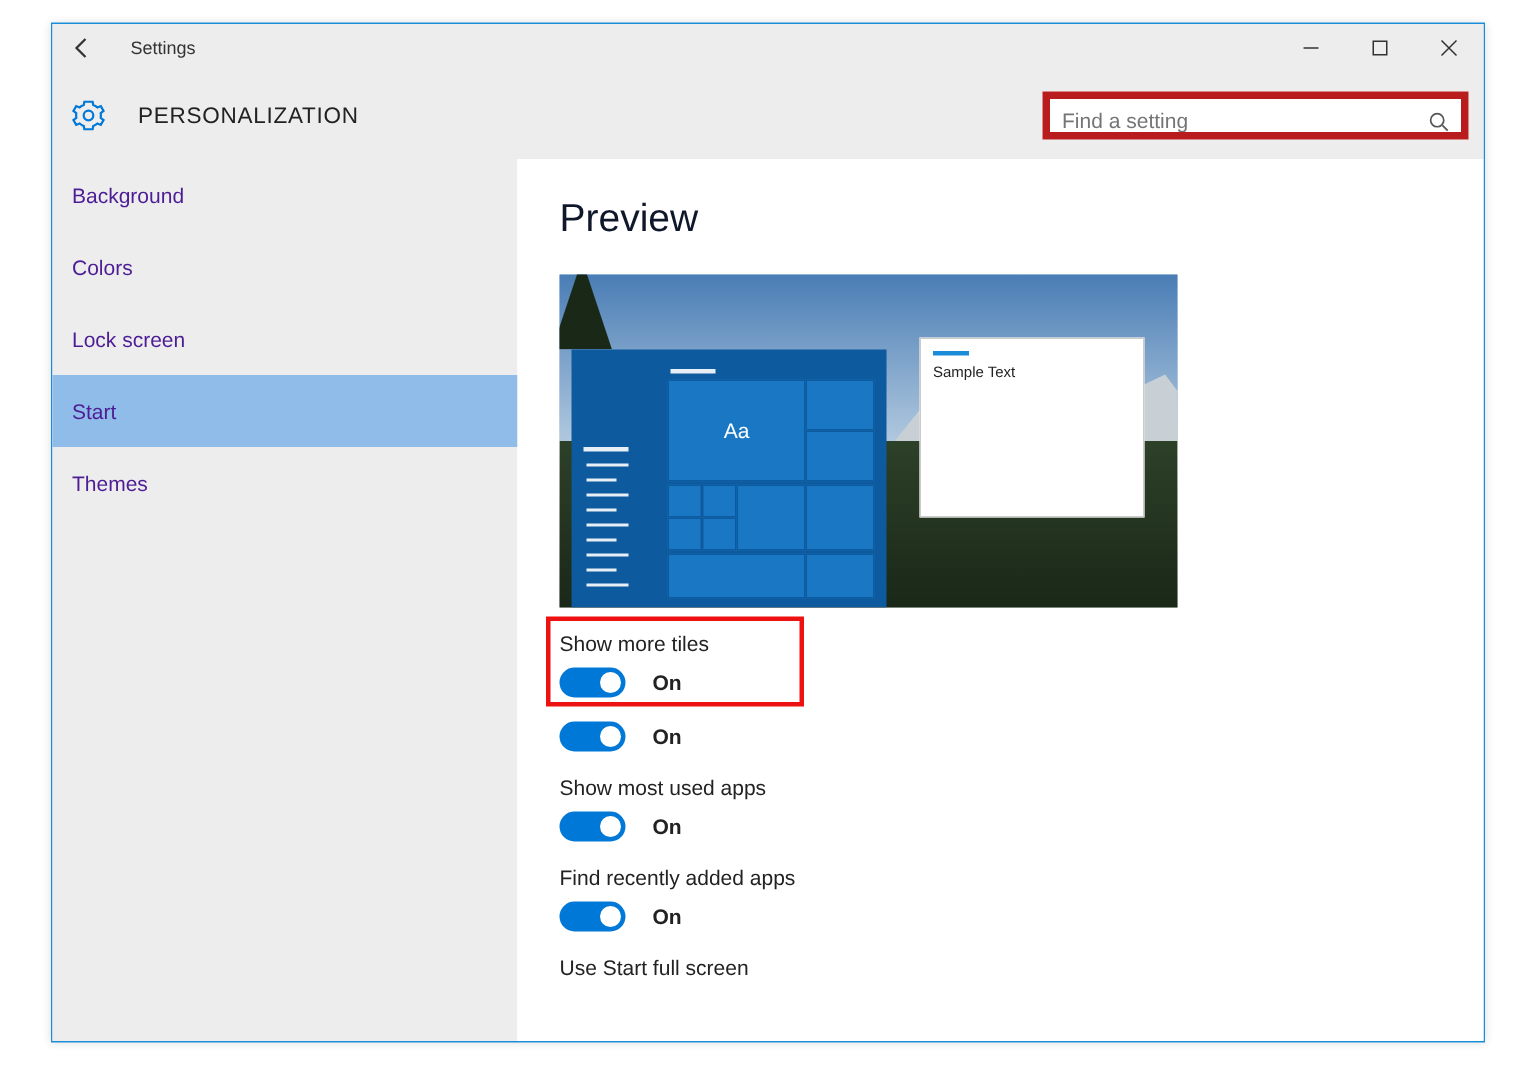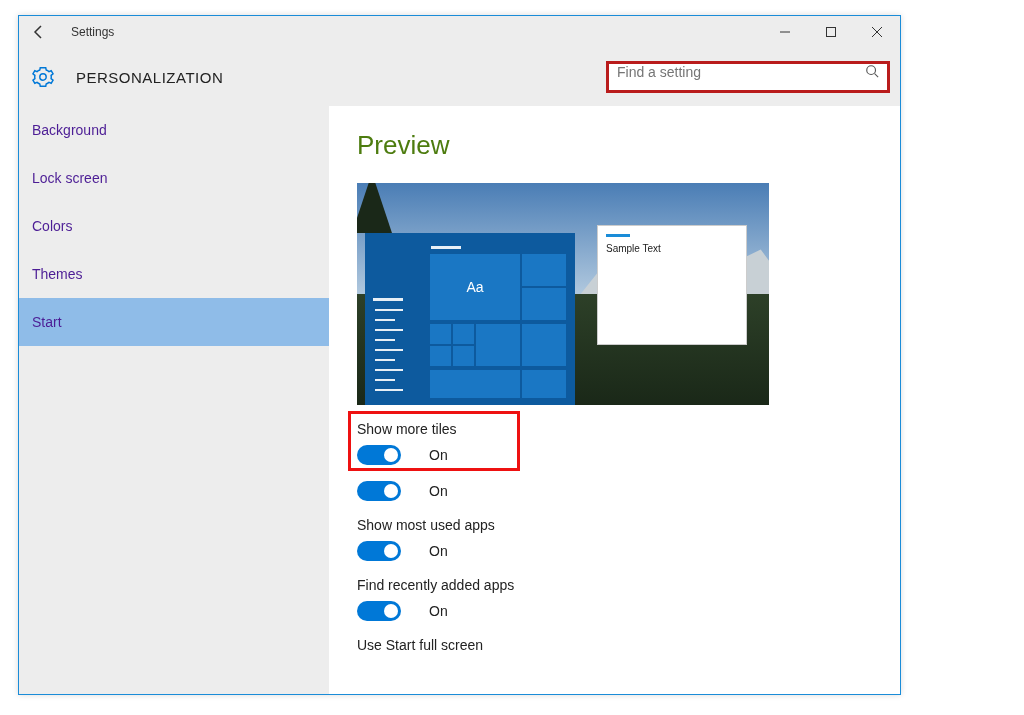--- a/index.html
+++ b/index.html
@@ -1,36 +1,36 @@
 <!DOCTYPE html>
 <html><head>
 <meta charset="utf-8">
 <style>
 * { box-sizing: border-box; margin: 0; padding: 0; font-family: "Segoe UI", sans-serif; }
 body { background: #fff; width: 1024px; height: 715px; overflow: hidden; }
-.window { position: absolute; left: 18px; top: 15px; width: 883px; height: 680px; border: 1px solid #1a8cd8; background: #fff; box-shadow: 0 0 6px rgba(0,0,0,0.15); }
+.window { position: absolute; left: 34px; top: 15px; width: 956px; height: 680px; border: 1px solid #1a8cd8; background: #fff; box-shadow: 0 0 6px rgba(0,0,0,0.15); }
 .titlebar { height: 32px; display: flex; align-items: center; background: #ededed; }
 .back-btn { width: 40px; height: 32px; display: flex; align-items: center; justify-content: center; font-size: 18px; color: #333; }
 .title-text { font-size: 12px; color: #333; margin-left: 12px; }
 .spacer { flex: 1; }
 .win-controls { display: flex; }
 .win-btn { width: 46px; height: 32px; display: flex; align-items: center; justify-content: center; font-size: 12px; color: #333; }
 .win-btn svg { width: 12px; height: 12px; }
 .header-row { height: 58px; display: flex; align-items: center; background: #ededed; padding-left: 13px; }
 .gear-icon { width: 22px; height: 22px; color: #0078d7; margin-right: 22px; }
 .page-title { font-size: 15px; font-weight: 400; letter-spacing: 0.5px; color: #222; }
-.search-box { margin-left: auto; margin-right: 10px; width: 284px; height: 32px; border: 3px solid #b91c1c; background: #fff; display: flex; align-items: flex-start; padding: 0 8px; }
+.search-box { margin-left: auto; margin-right: 10px; width: 284px; height: 32px; border: 5px solid #b91c1c; background: #fff; display: flex; align-items: flex-end; padding: 0 8px; }
 .search-input { border: none; outline: none; flex: 1; font-size: 14px; color: #666; background: transparent; }
 .search-icon { width: 14px; height: 14px; color: #555; }
 .body-row { display: flex; height: calc(100% - 90px); }
 .sidebar { width: 310px; background: #ededed; }
 .sidebar-item { height: 48px; display: flex; align-items: center; padding-left: 13px; font-size: 14px; color: #4c1d95; }
 .sidebar-item.selected { background: #8fbce8; }
 .content { flex: 1; background: #fff; padding: 24px 0 0 28px; overflow: hidden; }
-.preview-heading { font-size: 26px; font-weight: 300; color: #4d7c0f; margin-bottom: 22px; }
+.preview-heading { font-size: 26px; font-weight: 300; color: #0f172a; margin-bottom: 22px; }
 .preview-box { width: 412px; height: 222px; background: linear-gradient(to bottom, #5b8cc5 0%, #7aa5d1 40%, #a8b6a4 50%, #3a4a3a 100%); position: relative; overflow: hidden; margin-bottom: 16px; }
 .preview-box .sky { position: absolute; top: 0; left: 0; right: 0; height: 50%; background: linear-gradient(to bottom, #4a7db5, #b0c8de); }
 .preview-box .mountain { position: absolute; bottom: 40%; left: 50%; width: 60%; height: 40%; background: #c8d0d5; clip-path: polygon(0 100%, 20% 30%, 35% 50%, 50% 10%, 65% 45%, 80% 25%, 100% 100%); }
 .preview-box .trees { position: absolute; bottom: 0; left: 0; right: 0; height: 50%; background: linear-gradient(to bottom, #2d4028 0%, #1a2818 100%); }
 .preview-box .tree-left { position: absolute; left: -5px; top: -10px; width: 40px; height: 60px; background: #1a2818; clip-path: polygon(50% 0, 0 100%, 100% 100%); }
 .start-mock { position: absolute; left: 8px; bottom: 0; top: 50px; width: 210px; background: #0d5a9e; display: flex; align-items: flex-end; }
 .start-left { width: 60px; border-right: none; padding: 6px 6px; }
 .start-left .line { height: 2px; background: #fff; margin: 8px 4px; opacity: 0.9; }
 .start-left .line.short { width: 20px; }
 .start-left .line.med { width: 28px; }
@@ -39,21 +39,21 @@
 .tile { background: #1a77c4; border: 1px solid #0d5a9e; }
 .tile.big { width: 92px; height: 68px; display: flex; align-items: center; justify-content: center; color: #fff; font-size: 14px; }
 .tile.med { width: 46px; height: 34px; }
 .tile.sm { width: 23px; height: 22px; }
 .top-accent { height: 3px; background: #fff; width: 30px; margin: 4px 0 4px 2px; opacity: 0.9; }
 .sample-window { position: absolute; right: 22px; top: 42px; width: 150px; height: 120px; background: #fff; border: 1px solid #ccc; }
 .sample-window .accent { height: 3px; width: 24px; background: #1a8cd8; margin: 8px 0 0 8px; }
 .sample-window .txt { font-size: 10px; color: #222; margin: 6px 0 0 8px; }
 .setting { margin-bottom: 16px; }
 .setting-label { font-size: 14px; color: #222; margin-bottom: 8px; }
-.toggle-row { display: flex; align-items: center; gap: 28px; }
+.toggle-row { display: flex; align-items: center; gap: 18px; font-weight: bold; }
 .toggle { width: 44px; height: 20px; border-radius: 10px; background: #0078d7; position: relative; }
 .toggle .knob { position: absolute; right: 3px; top: 3px; width: 14px; height: 14px; border-radius: 50%; background: #fff; }
 .toggle-state { font-size: 14px; color: #222; }
 .highlight-box { position: absolute; border: 3px solid #e11; left: 329px; top: 395px; width: 172px; height: 60px; pointer-events: none; }
 </style>
 </head>
 <body>
 
 <div class="window">
   <div class="titlebar">
@@ -96,30 +96,30 @@
         </svg>
     </div>
   </div>
 
   <div class="body-row">
     <div class="sidebar">
       <div class="sidebar-item">
           <span>Background</span>
         </div>
       <div class="sidebar-item">
+          <span>Colors</span>
+        </div>
+      <div class="sidebar-item">
           <span>Lock screen</span>
-        </div>
-      <div class="sidebar-item">
-          <span>Colors</span>
-        </div>
-      <div class="sidebar-item">
-          <span>Themes</span>
         </div>
       <div class="sidebar-item selected">
           <span>Start</span>
+        </div>
+      <div class="sidebar-item">
+          <span>Themes</span>
         </div>
     </div>
 
     <div class="content">
       <div class="preview-heading">Preview</div>
 
       <div class="preview-box">
         <div class="sky"></div>
         <div class="mountain"></div>
         <div class="trees"></div>

